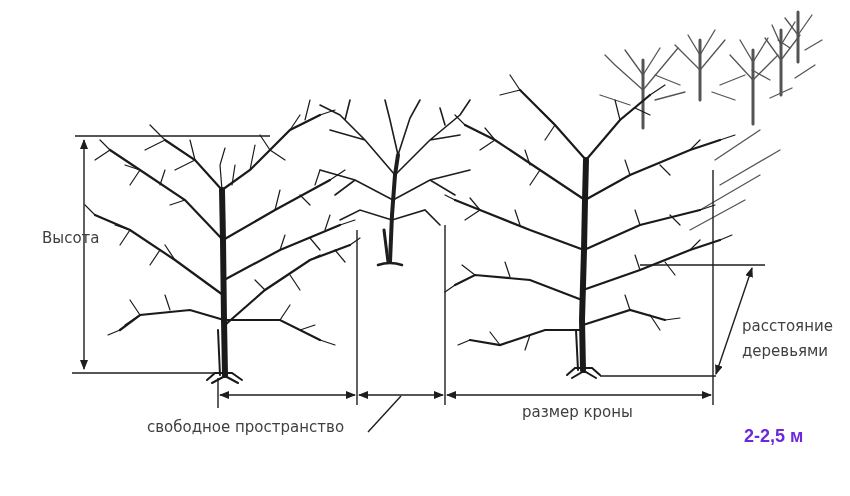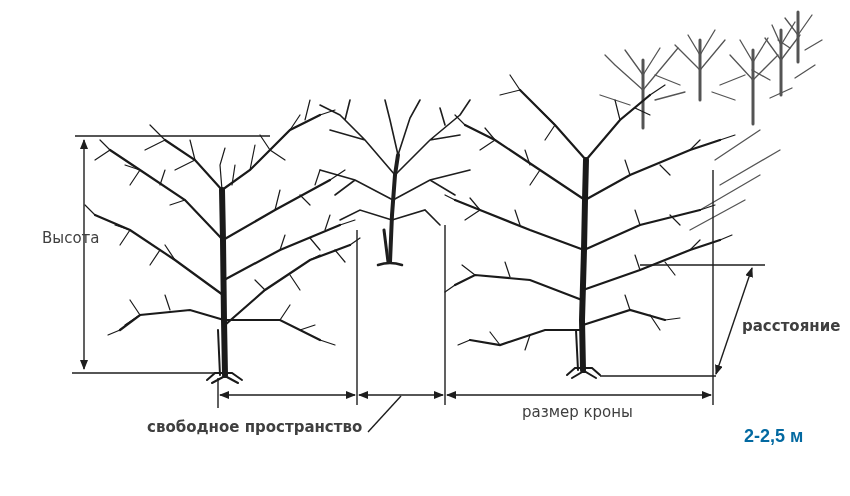--- a/index.html
+++ b/index.html
@@ -4,23 +4,23 @@
 <style>
   html, body { margin:0; padding:0; background:#ffffff; }
   body { width:850px; height:496px; position:relative; overflow:hidden;
          font-family:"DejaVu Sans", sans-serif; color:#3a3a3a; }
   #canvas { position:absolute; left:0; top:0; width:850px; height:496px; }
   .lbl { position:absolute; font-size:15px; line-height:24px; color:#3f3f3f; white-space:nowrap; }
   .lbl-height { left:10px; top:226px;margin-left:32px; }
   .lbl-crown { left:522px; top:400px; }
   .lbl-free { left:147px; top:416px; line-height:23px; }
   .lbl-dist { left:742px; top:314px; line-height:24.5px; }
-  .lbl-value { position:absolute; left:744px; top:426px; font-size:18px; font-weight:bold; color:#0369a1;
+  .lbl-value { position:absolute; left:744px; top:426px; font-size:18px; font-weight:bold; color:#6d28d9;
                font-family:"Liberation Sans", sans-serif; }
-  .line-block { display:block;font-weight:bold; }
+  .line-block { display:block; }
 </style>
 </head>
 <body>
 
 <svg id="canvas" viewBox="0 0 850 496" xmlns="http://www.w3.org/2000/svg">
   <defs>
     <marker id="arr" markerWidth="10" markerHeight="8" refX="9" refY="4" orient="auto" markerUnits="userSpaceOnUse">
       <path d="M0,0 L10,4 L0,8 Z" fill="#1e1e1e"></path>
     </marker>
     <marker id="arrS" markerWidth="10" markerHeight="8" refX="1" refY="4" orient="auto" markerUnits="userSpaceOnUse">
@@ -130,14 +130,15 @@
   </g>
 </svg>
 
 <div class="lbl lbl-height">Высота</div>
 <div class="lbl lbl-crown">размер кроны</div>
 <div class="lbl lbl-free">
   <span class="line-block">свободное пространство</span>
 </div>
 <div class="lbl lbl-dist">
   <span class="line-block">расстояние</span>
+  <span class="line-block">деревьями</span>
 </div>
 <div class="lbl-value">2-2,5 м</div>
 
 </body></html>

